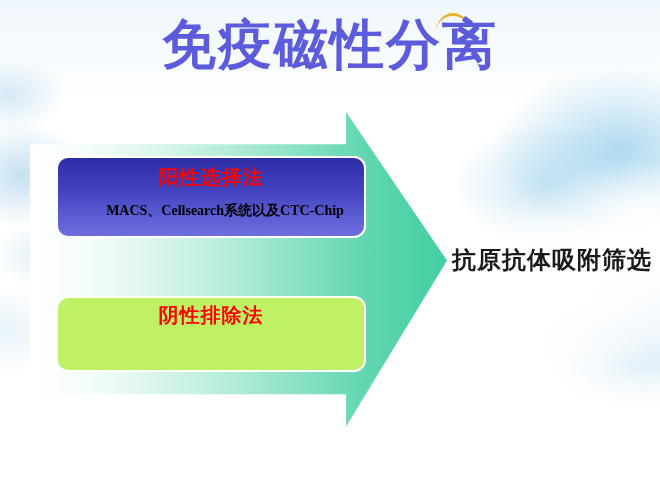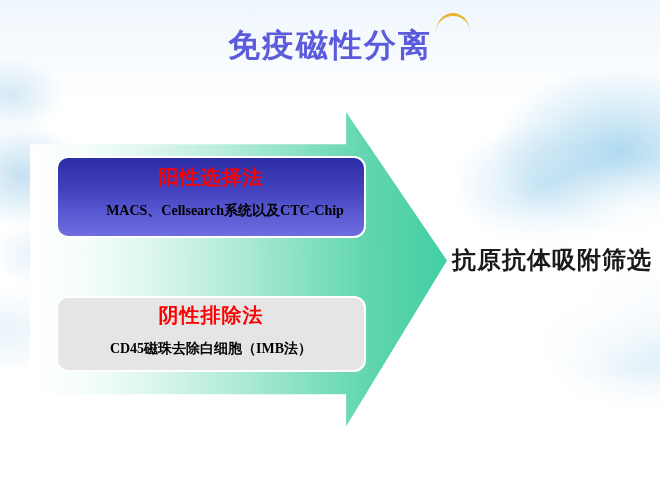--- a/index.html
+++ b/index.html
@@ -47,21 +47,21 @@
     background: linear-gradient(180deg, rgba(255,255,255,0) 0%, #ffffff 55%, #ffffff 100%);
   }
 
   
   .title {
     position: absolute;
     left: 0;
     top: 16px;
     width: 660px;
     text-align: center;
-    font-size: 32px;
+    font-size: 54px;
     line-height: 58px;
     font-weight: 700;
     color: #5B5BDC;
     letter-spacing: 2px;
     white-space: nowrap;
   }
   .title-arc {
     position: absolute;
     left: 436px;
     top: 13px;
@@ -109,21 +109,21 @@
     top: 156px;
     width: 310px;
     height: 82px;
     background: linear-gradient(180deg, #2D2DA6 0%, #4141BD 40%, #5A5AD2 72%, #6E6EE0 100%);
   }
   .box-negative {
     left: 56px;
     top: 296px;
     width: 310px;
     height: 76px;
-    background: #e5e5e5;
+    background: #bef264;
   }
   .box-title {
     font-size: 20px;
     font-weight: 700;
     color: #FF0000;
     line-height: 22px;
     letter-spacing: 1px;
     white-space: nowrap;
   }
   .box-positive .box-title { margin-top: 8px; text-align: center; }
@@ -161,18 +161,17 @@
 
   <div class="arrow"></div>
 
   <div class="box box-positive">
     <div class="box-title">阳性选择法</div>
     <div class="box-body">MACS、Cellsearch系统以及CTC-Chip</div>
   </div>
 
   <div class="box box-negative">
     <div class="box-title">阴性排除法</div>
-    <div class="box-body">CD45磁珠去除白细胞（IMB法）</div>
   </div>
 
   <div class="result-caption">抗原抗体吸附筛选</div>
 
 </div>
 
 </body></html>

